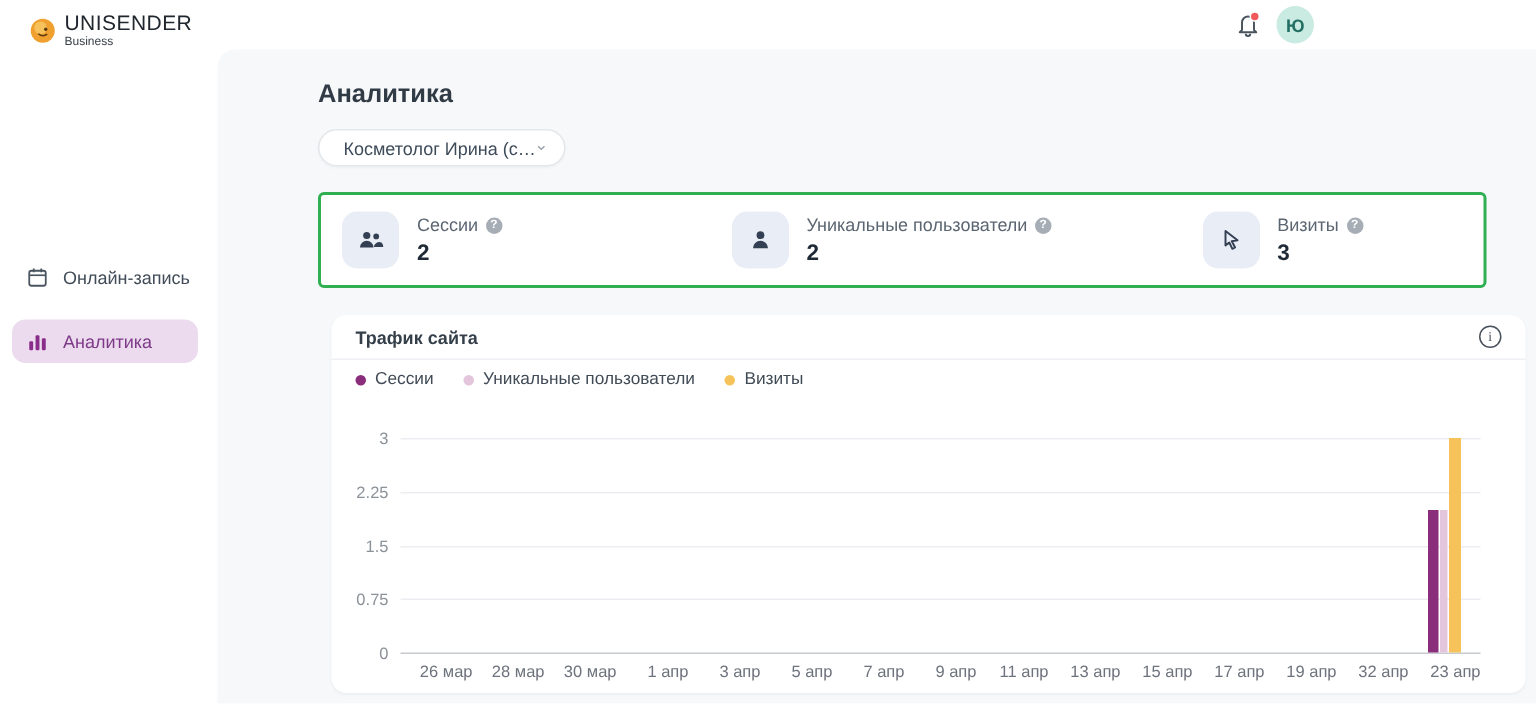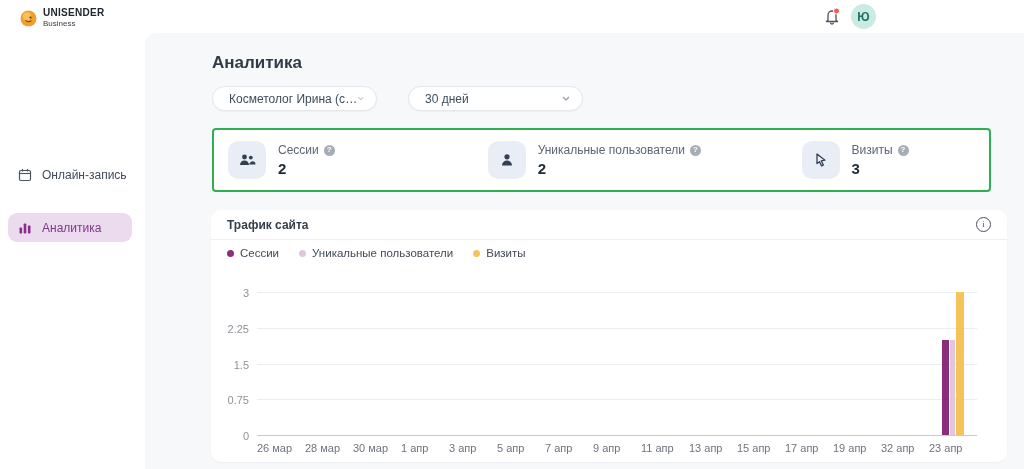--- a/index.html
+++ b/index.html
@@ -2,21 +2,21 @@
 <html><head>
 <meta charset="utf-8">
 <style>
   html,body{margin:0;padding:0;background:#fff;}
   .frame{position:relative;width:1024px;height:469px;background:#fff;overflow:hidden;
          font-family:"Liberation Sans",sans-serif;-webkit-font-smoothing:antialiased;}
 
   
   .logo{position:absolute;left:20px;top:8px;display:flex;align-items:center;gap:6px;}
   .logo-text{line-height:1;}
-  .brand-name{font-size:10px;font-weight:bold;color:#21272e;letter-spacing:.3px;}
+  .brand-name{font-size:14px;font-weight:normal;color:#21272e;letter-spacing:.3px;}
   .brand-sub{font-size:8px;color:#3c434c;margin-top:2px;}
   .bell{position:absolute;left:822px;top:6px;width:20px;height:20px;cursor:pointer;}
   .avatar{position:absolute;left:851px;top:4px;width:25px;height:25px;border-radius:50%;
           background:#c9ebe2;color:#236f63;font-size:12px;font-weight:bold;
           display:flex;align-items:center;justify-content:center;cursor:pointer;}
 
   
   .sidebar{position:absolute;left:0;top:33px;width:145px;bottom:0;background:#fff;}
   .side-item{position:absolute;left:8px;width:124px;height:28px;display:flex;align-items:center;
              gap:10px;padding-left:10px;box-sizing:border-box;font-size:12px;color:#414c58;
@@ -48,41 +48,41 @@
   .stat:nth-child(3){width:26%;}
   .stat-icon{width:38px;height:38px;border-radius:10px;background:#e9edf6;display:flex;
              align-items:center;justify-content:center;flex:0 0 auto;}
   .stat-label{font-size:12px;color:#5b6672;display:flex;align-items:center;gap:5px;white-space:nowrap;}
   .stat-value{font-size:15px;font-weight:bold;color:#1f2a36;margin-top:3px;}
   .help-icon{width:11px;height:11px;border-radius:50%;background:#a6adb5;color:#fff;
              display:inline-flex;align-items:center;justify-content:center;cursor:pointer;flex:0 0 auto;}
   .help-icon::after{content:"?";font-size:8px;font-weight:bold;line-height:1;}
 
   
-  .chart-card{position:absolute;left:66px;top:177px;width:796px;height:252px;background:#fff;
+  .chart-card{position:absolute;left:76px;top:177px;width:796px;height:252px;background:#fff;
               border-radius:10px;box-shadow:0 1px 2px rgba(16,24,40,.04);}
   .chart-header{height:29px;border-bottom:1px solid #eef0f3;display:flex;align-items:center;
                 justify-content:space-between;padding:0 16px;}
   .chart-title{font-size:12px;font-weight:bold;color:#343f49;}
   .info-icon{width:15px;height:15px;border:1.3px solid #49525c;border-radius:50%;color:#49525c;
              display:flex;align-items:center;justify-content:center;box-sizing:border-box;cursor:pointer;}
   .info-icon::after{content:"i";font-size:9px;font-family:"Liberation Serif",serif;line-height:1;}
 
   .legend{position:absolute;left:16px;top:37px;display:flex;gap:20px;align-items:center;}
   .legend-item{display:flex;align-items:center;gap:6px;font-size:11.5px;color:#414b56;cursor:pointer;}
   .legend-dot{width:7px;height:7px;border-radius:50%;background:#ccc;}
 
   .ylabels{position:absolute;left:0;top:83px;width:38px;height:143px;}
   .ylabel{position:absolute;right:0;transform:translateY(50%);font-size:11px;color:#8c9299;}
   .plot{position:absolute;left:46px;top:83px;width:720px;height:143px;}
   .gridline{position:absolute;left:0;right:0;height:1px;background:#ecedf0;}
   .gridline.baseline{background:#c7cace;}
   .bar{position:absolute;bottom:1px;}
   .xlabels{position:absolute;left:46px;top:232px;width:720px;display:flex;}
-  .xlabel{flex:1;text-align:left;font-size:11px;color:#6d737c;white-space:nowrap;}
+  .xlabel{flex:1;text-align:right;font-size:11px;color:#6d737c;white-space:nowrap;}
 </style>
 </head>
 <body>
 
 <div class="frame">
 
   <div class="logo">
     <svg width="17" height="17" viewBox="0 0 17 17">
       <circle cx="8.5" cy="8.5" r="8" fill="#efa02f"></circle>
       <circle cx="7" cy="6.5" r="4.2" fill="#f6c05a"></circle>
@@ -103,21 +103,21 @@
     </svg>
   </div>
 
   <div class="avatar">Ю</div>
 
   <nav class="sidebar">
 
 
 
 
-    <div class="side-item" style="top:128px">
+    <div class="side-item" style="top:138px">
       <svg width="14" height="14" viewBox="0 0 14 14">
         <rect x="1.5" y="2.5" width="11" height="10" rx="1.5" fill="none" stroke="#4a5560" stroke-width="1.2"></rect>
         <line x1="1.5" y1="5.5" x2="12.5" y2="5.5" stroke="#4a5560" stroke-width="1.1"></line>
         <line x1="4.5" y1="1" x2="4.5" y2="3.5" stroke="#4a5560" stroke-width="1.2"></line>
         <line x1="9.5" y1="1" x2="9.5" y2="3.5" stroke="#4a5560" stroke-width="1.2"></line>
       </svg>
       <span>Онлайн-запись</span>
     </div>
 
     <div class="side-item active" style="top:180px">
@@ -135,26 +135,20 @@
 
     <h1 class="page-title" style="margin:0;position:absolute;">Аналитика</h1>
 
     <div class="dropdown dd-site">
       <span class="dd-label">Косметолог Ирина (cosmetolog...</span>
       <svg width="8" height="5" viewBox="0 0 8 5">
         <path d="M1 1 L4 4 L7 1" fill="none" stroke="#98a1aa" stroke-width="1.3"></path>
       </svg>
     </div>
 
-    <div class="dropdown dd-period">
-      <span class="dd-label">30 дней</span>
-      <svg width="8" height="5" viewBox="0 0 8 5">
-        <path d="M1 1 L4 4 L7 1" fill="none" stroke="#98a1aa" stroke-width="1.3"></path>
-      </svg>
-    </div>
 
     <div class="stats-row">
 
       <div class="stat">
         <div class="stat-icon">
           <svg width="18" height="16" viewBox="0 0 18 16">
             <circle cx="6.5" cy="5" r="2.4" fill="#333f52"></circle>
             <path d="M2 13 a4.5 4.5 0 0 1 9 0 Z" fill="#333f52"></path>
             <circle cx="12.8" cy="5.6" r="1.9" fill="#333f52"></circle>
             <path d="M11.2 12.6 a3.6 3.6 0 0 1 5.3 -2.8 a4 4 0 0 1 1 2.8 Z" fill="#333f52"></path>

